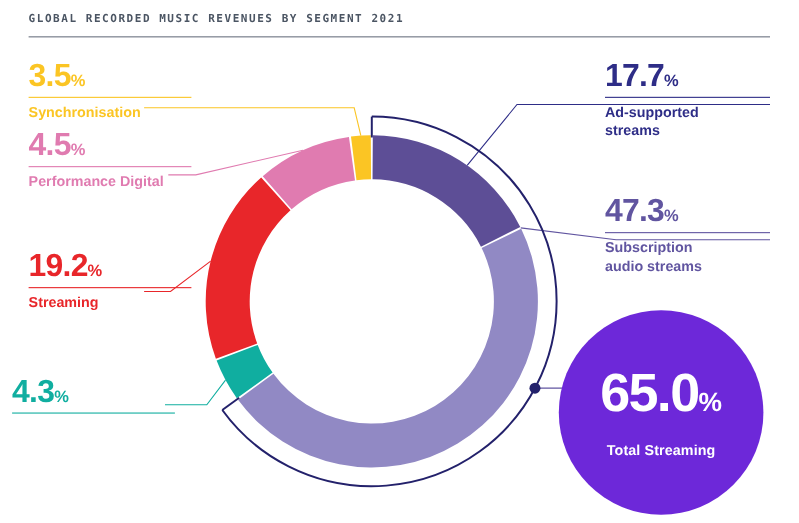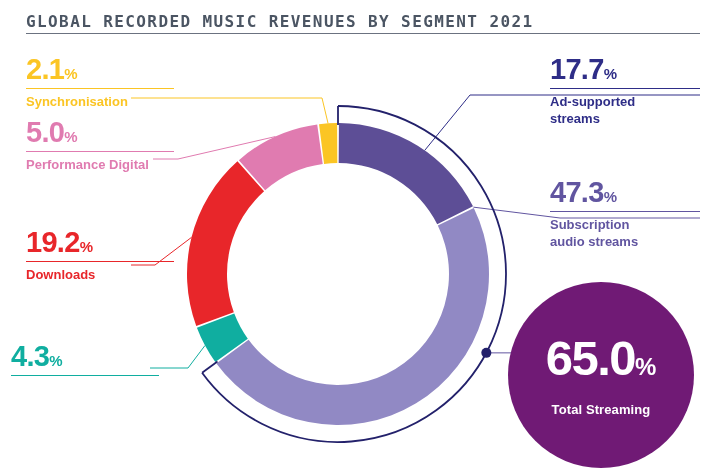--- a/index.html
+++ b/index.html
@@ -20,21 +20,21 @@
     width: 726px;
     height: 475px;
   }
 
   
   .chart-title {
     position: absolute;
     left: 26px;
     top: 12px;
     font-family: "DejaVu Sans Mono", monospace;
-    font-size: 16px;
+    font-size: 10px;
     font-weight: bold;
     letter-spacing: 1.4px;
     color: #4b5563;
     white-space: nowrap;
     text-align: right;
   }
   .title-rule {
     position: absolute;
     left: 26px;
     top: 33px;
@@ -154,35 +154,35 @@
           <path d="M 338 106 A 168 168 0 1 1 202.08514494500884 372.7479223851355" stroke="#23216B" stroke-width="1.8" fill="none"></path>
           <path d="M 338 106 L 338 125" stroke="#23216B" stroke-width="1.8" fill="none"></path>
           <path d="M 202.08514494500884 372.7479223851355 L 217.45646783813285 361.58000259157853" stroke="#23216B" stroke-width="1.8" fill="none"></path>
           <path d="M 486.3351956002997 352.87122254802966 L 520 352.87122254802966" stroke="#6155A0" stroke-width="1" fill="none"></path>
           <circle cx="486.3351956002997" cy="352.87122254802966" r="5" fill="#23216B"></circle>
         </g>
     </svg>
   </div>
 
   <div class="callout left c-sync">
-    <div class="value" style="color: rgb(251, 197, 36);"><span>2.1</span><span class="pct">%</span></div>
+    <div class="value" style="color: rgb(251, 197, 36);"><span>3.5</span><span class="pct">%</span></div>
     <div class="rule" style="background: rgb(251, 197, 36);"></div>
     <div class="name" style="color: rgb(251, 197, 36);">Synchronisation</div>
   </div>
 
   <div class="callout left c-perf">
-    <div class="value" style="color: rgb(224, 123, 176);"><span>5.0</span><span class="pct">%</span></div>
+    <div class="value" style="color: rgb(224, 123, 176);"><span>4.5</span><span class="pct">%</span></div>
     <div class="rule" style="background: rgb(224, 123, 176);"></div>
     <div class="name" style="color: rgb(224, 123, 176);">Performance Digital</div>
   </div>
 
   <div class="callout left c-phys">
     <div class="value" style="color: rgb(232, 38, 42);"><span>19.2</span><span class="pct">%</span></div>
     <div class="rule" style="background: rgb(232, 38, 42);"></div>
-    <div class="name" style="color: rgb(232, 38, 42);">Downloads</div>
+    <div class="name" style="color: rgb(232, 38, 42);">Streaming</div>
   </div>
 
   <div class="callout left c-down">
     <div class="value" style="color: rgb(16, 174, 160);"><span>4.3</span><span class="pct">%</span></div>
     <div class="rule" style="background: rgb(16, 174, 160);"></div>
   </div>
 
   <div class="callout right c-ad">
     <div class="value" style="color: rgb(46, 45, 135);"><span>17.7</span><span class="pct">%</span></div>
     <div class="rule" style="background: rgb(46, 45, 135);"></div>
@@ -190,18 +190,18 @@
 streams</div>
   </div>
 
   <div class="callout right c-sub">
     <div class="value" style="color: rgb(97, 85, 160);"><span>47.3</span><span class="pct">%</span></div>
     <div class="rule" style="background: rgb(97, 85, 160);"></div>
     <div class="name" style="color: rgb(97, 85, 160);">Subscription
 audio streams</div>
   </div>
 
-  <div class="total-badge" style="background: #701a75;">
+  <div class="total-badge" style="background: #6d28d9;">
     <div class="t-value"><span>65.0</span><span class="pct">%</span></div>
     <div class="t-label">Total Streaming</div>
   </div>
 
 </div>
 
 </body></html>

